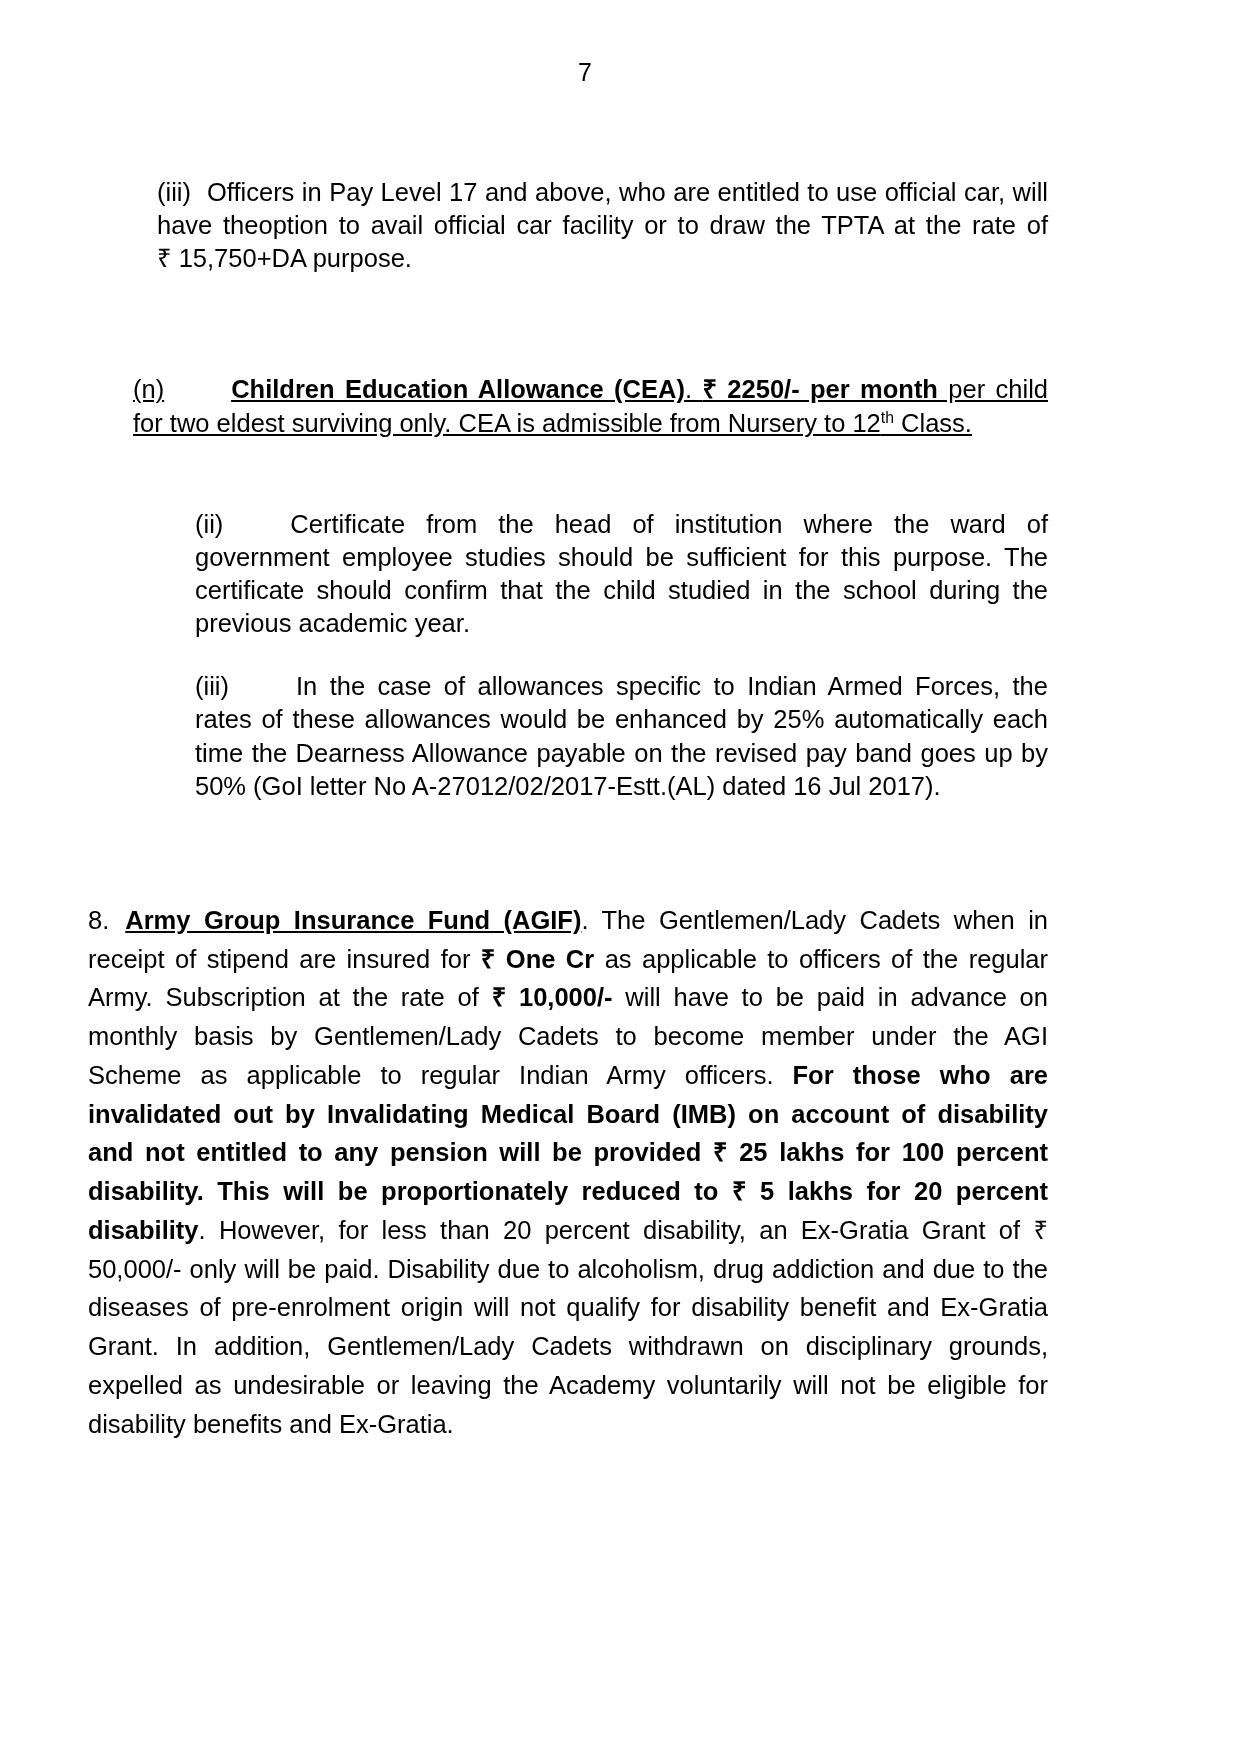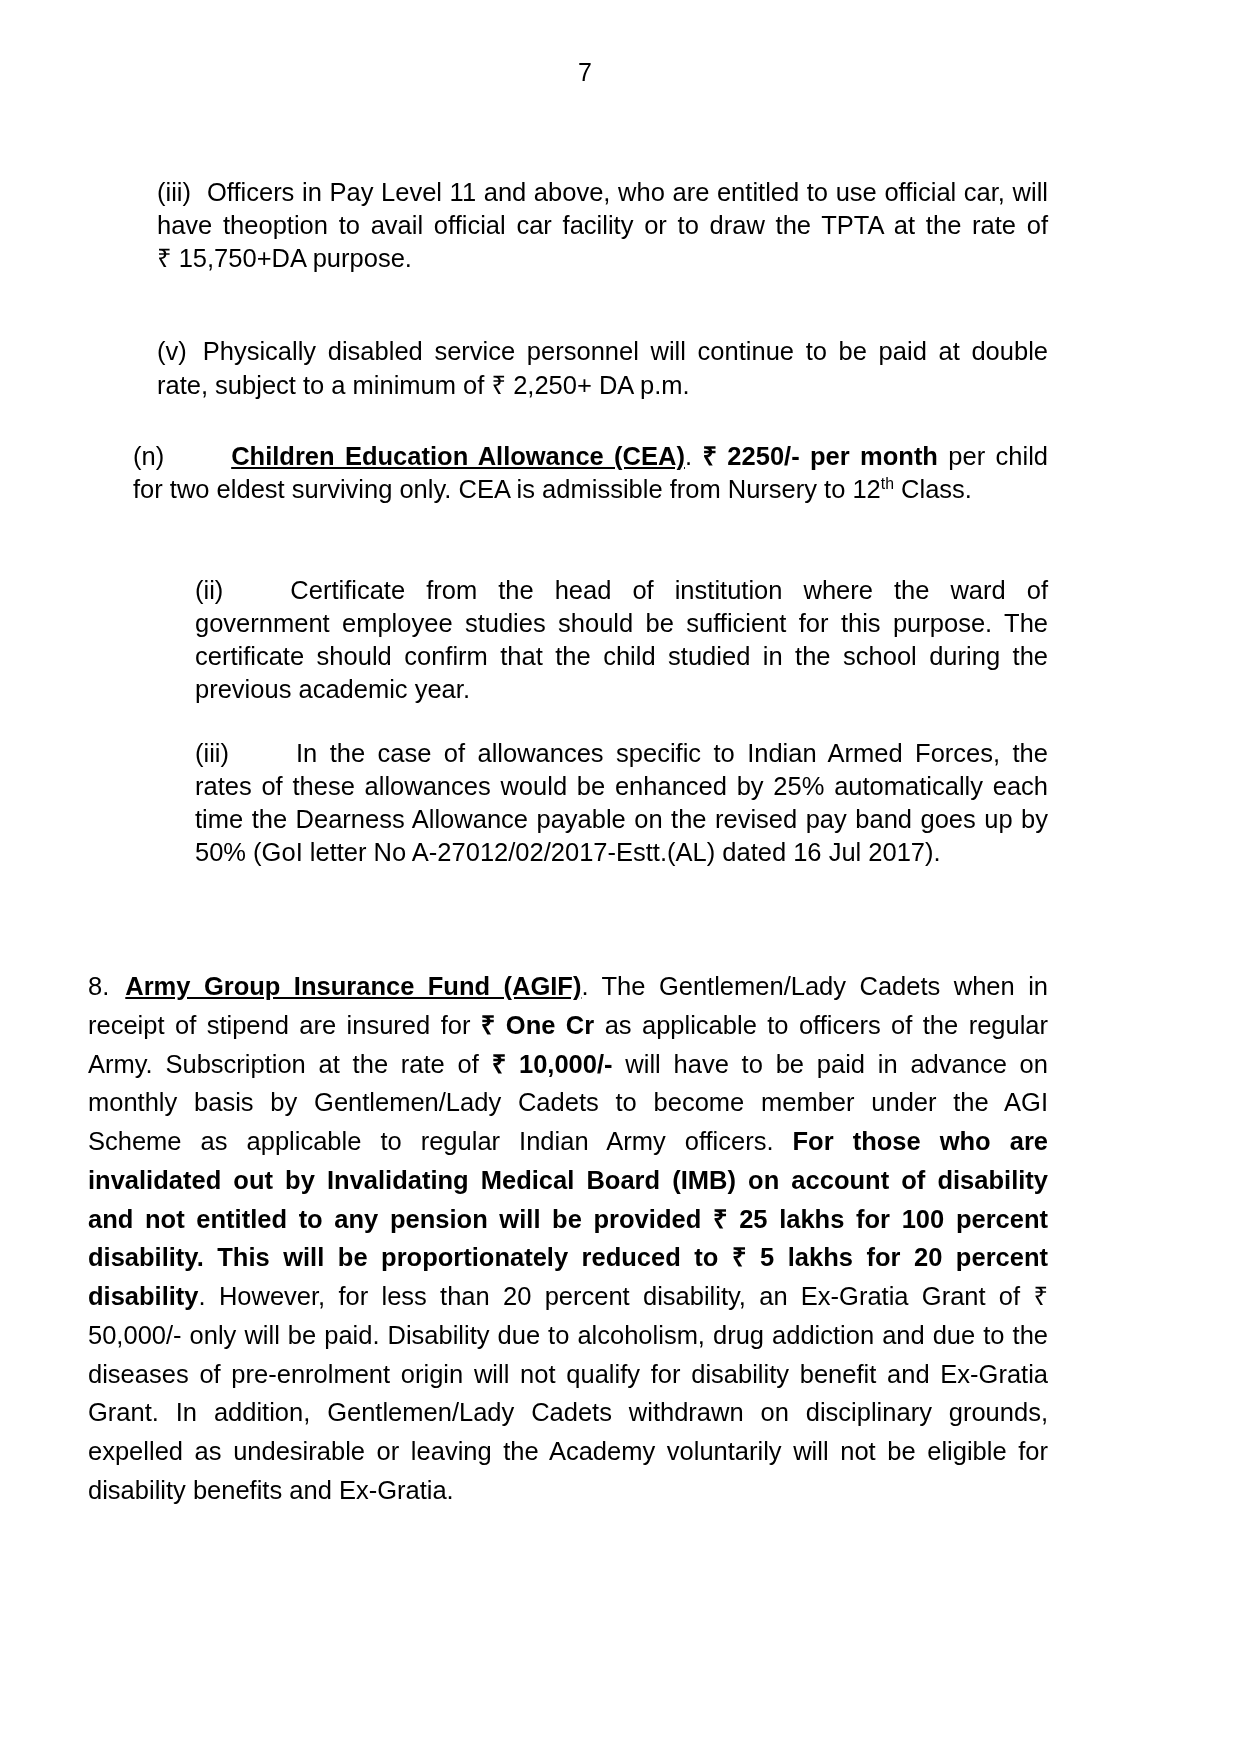--- a/index.html
+++ b/index.html
@@ -52,20 +52,21 @@
   
   .lvl-roman {
     margin-left: 69px;
     width: 891px;
   }
   
   .lvl-letter {
     margin-left: 45px;
     width: 915px;
     position: relative;
+    text-decoration: underline;
   }
   
   .lvl-roman2 {
     margin-left: 107px;
     width: 853px;
     position: relative;
   }
   
   .lvl-num {
     margin-left: 0;
@@ -96,31 +97,28 @@
 <div class="page">
 
   <div class="page-number">7</div>
 
   <div class="body-wrap">
 
 
     <div class="gap-md"></div>
 
     <p class="lvl-roman">
-      <span>(iii)</span><span class="hang-indent-sm"></span><span>Officers in Pay Level 11 and above, who are entitled to use official car, will have theoption to avail official car facility or to draw the TPTA at the rate of </span><span class="nowrap">₹ 15,750+DA</span><span> purpose.</span>
+      <span>(iii)</span><span class="hang-indent-sm"></span><span>Officers in Pay Level 17 and above, who are entitled to use official car, will have theoption to avail official car facility or to draw the TPTA at the rate of </span><span class="nowrap">₹ 15,750+DA</span><span> purpose.</span>
     </p>
 
     <div class="gap-md"></div>
 
 
     <div class="gap-md"></div>
 
-    <p class="lvl-roman">
-      <span>(v)</span><span class="hang-indent-sm"></span><span>Physically disabled service personnel will continue to be paid at double rate, subject to a minimum of </span><span class="nowrap">₹ 2,250+ DA p.m.</span><span></span>
-    </p>
 
     <div class="gap-lg"></div>
 
     <p class="lvl-letter">
       <span>(n)</span><span class="hang-indent"></span><span class="bu">Children Education Allowance (CEA)</span><span>. </span><span class="b">₹ 2250/- per month</span><span> per child for two eldest surviving only. CEA is admissible from Nursery to 12</span><sup>th</sup><span> Class.</span>
     </p>
 
     <div class="gap-lg"></div>
 
 

